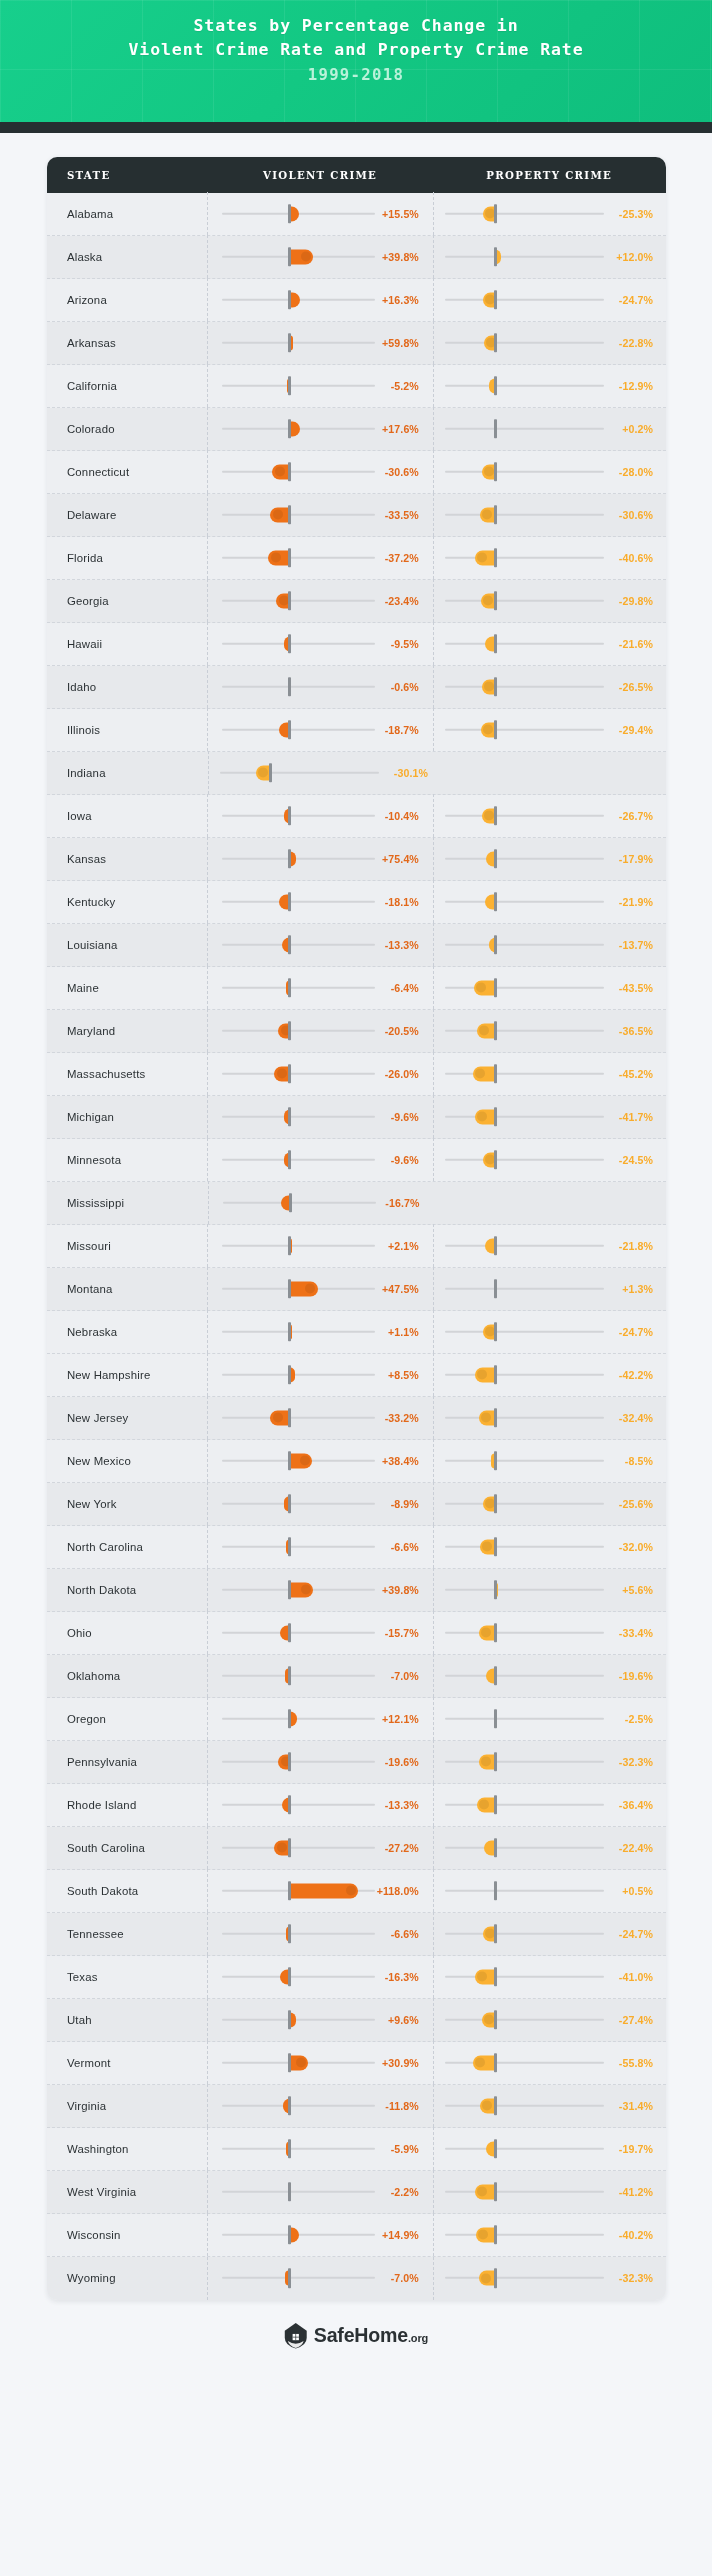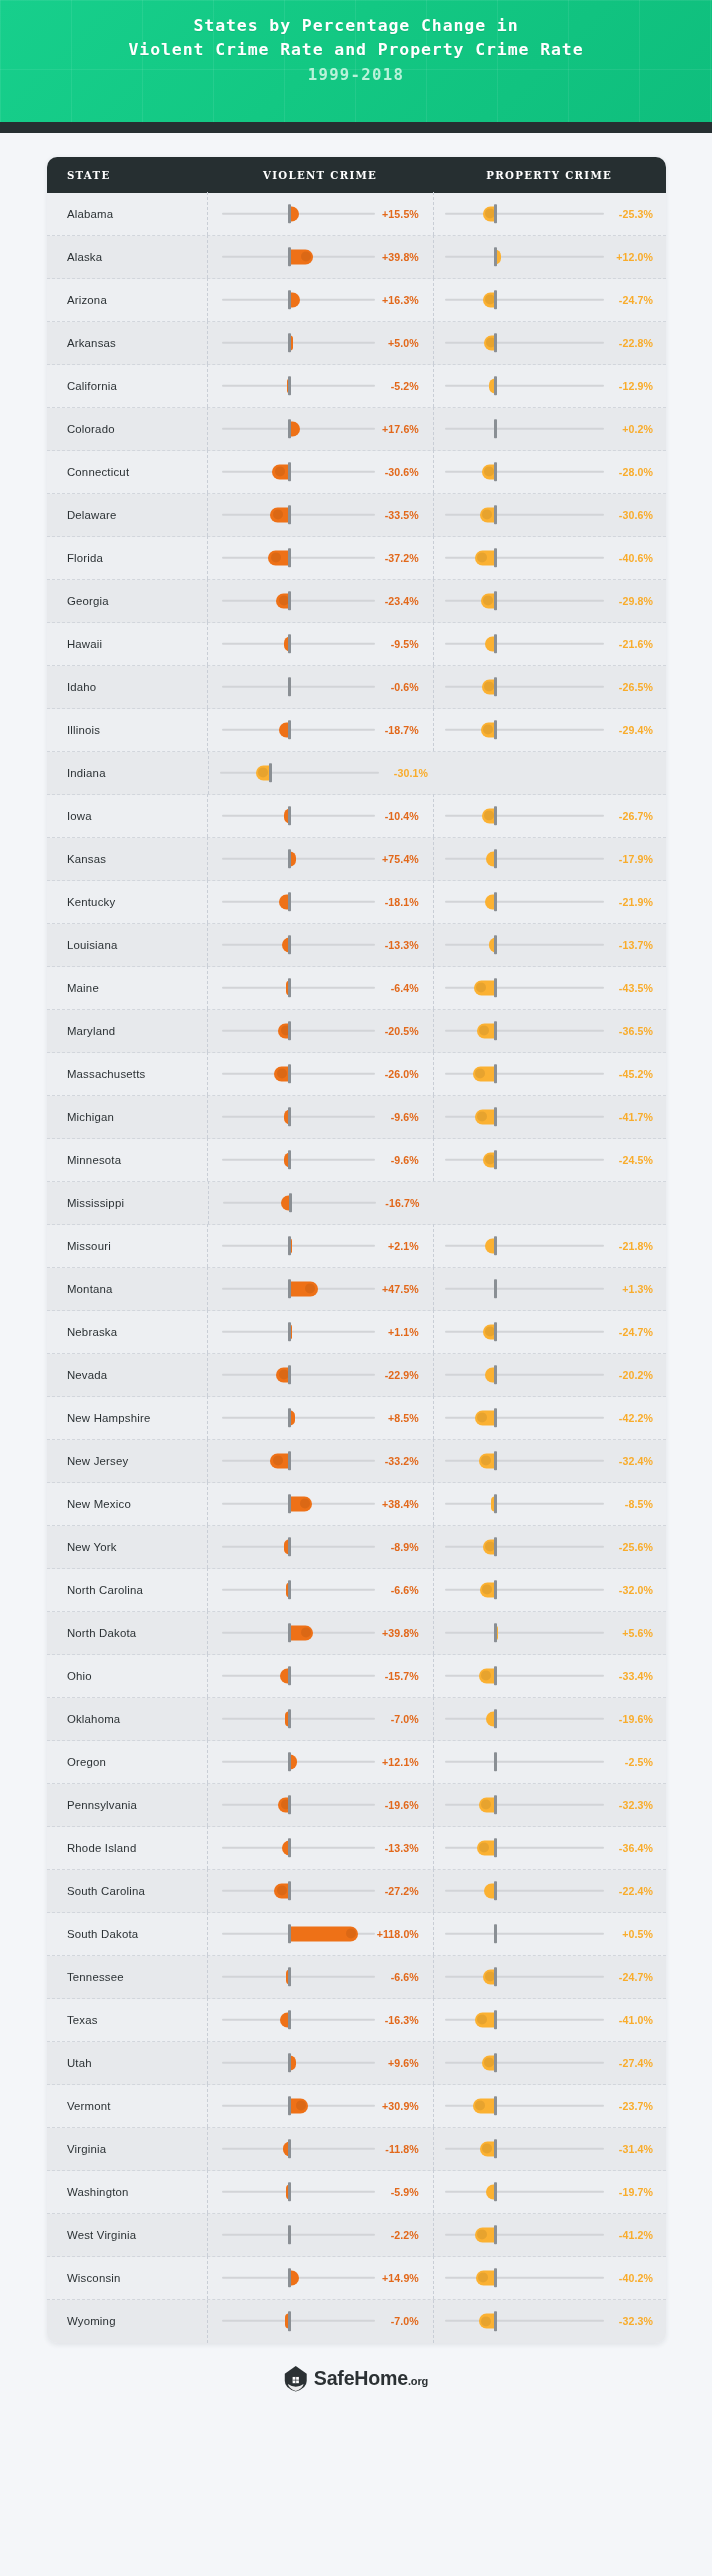--- a/index.html
+++ b/index.html
@@ -259,21 +259,21 @@
             <div class="zero-tick" style="left: 60px;"></div>
             <div class="val val-prop">-24.7%</div>
           </div>
         </div>
         <div class="row even">
           <div class="cell-state">Arkansas</div>
           <div class="cell-metric cell-violent">
             <div class="track" style="left: 14px; width: 153px;"></div>
             <div class="bar bar-violent pos" style="width: 2.9px; left: 82px;"></div>
             <div class="zero-tick" style="left: 80px;"></div>
-            <div class="val val-violent">+5.0%</div>
+            <div class="val val-violent">+59.8%</div>
           </div>
           <div class="cell-metric cell-prop">
             <div class="track" style="left: 11px; width: 159px;"></div>
             <div class="bar bar-prop neg" style="width: 11px; left: 50px;">
               <div class="knob"></div>
             </div>
             <div class="zero-tick" style="left: 60px;"></div>
             <div class="val val-prop">-22.8%</div>
           </div>
         </div>
@@ -645,37 +645,20 @@
           </div>
           <div class="cell-metric cell-prop">
             <div class="track" style="left: 11px; width: 159px;"></div>
             <div class="bar bar-prop neg" style="width: 12px; left: 49px;">
               <div class="knob"></div>
             </div>
             <div class="zero-tick" style="left: 60px;"></div>
             <div class="val val-prop">-24.7%</div>
           </div>
         </div>
-        <div class="row even">
-          <div class="cell-state">Nevada</div>
-          <div class="cell-metric cell-violent">
-            <div class="track" style="left: 14px; width: 153px;"></div>
-            <div class="bar bar-violent neg" style="width: 13.3px; left: 68px;">
-              <div class="knob"></div>
-            </div>
-            <div class="zero-tick" style="left: 80px;"></div>
-            <div class="val val-violent">-22.9%</div>
-          </div>
-          <div class="cell-metric cell-prop">
-            <div class="track" style="left: 11px; width: 159px;"></div>
-            <div class="bar bar-prop neg" style="width: 9.8px; left: 51px;"></div>
-            <div class="zero-tick" style="left: 60px;"></div>
-            <div class="val val-prop">-20.2%</div>
-          </div>
-        </div>
         <div class="row odd">
           <div class="cell-state">New Hampshire</div>
           <div class="cell-metric cell-violent">
             <div class="track" style="left: 14px; width: 153px;"></div>
             <div class="bar bar-violent pos" style="width: 5px; left: 82px;"></div>
             <div class="zero-tick" style="left: 80px;"></div>
             <div class="val val-violent">+8.5%</div>
           </div>
           <div class="cell-metric cell-prop">
             <div class="track" style="left: 11px; width: 159px;"></div>
@@ -950,21 +933,21 @@
             </div>
             <div class="zero-tick" style="left: 80px;"></div>
             <div class="val val-violent">+30.9%</div>
           </div>
           <div class="cell-metric cell-prop">
             <div class="track" style="left: 11px; width: 159px;"></div>
             <div class="bar bar-prop neg" style="width: 22.7px; left: 39px;">
               <div class="knob"></div>
             </div>
             <div class="zero-tick" style="left: 60px;"></div>
-            <div class="val val-prop">-23.7%</div>
+            <div class="val val-prop">-55.8%</div>
           </div>
         </div>
         <div class="row even">
           <div class="cell-state">Virginia</div>
           <div class="cell-metric cell-violent">
             <div class="track" style="left: 14px; width: 153px;"></div>
             <div class="bar bar-violent neg" style="width: 6.8px; left: 75px;"></div>
             <div class="zero-tick" style="left: 80px;"></div>
             <div class="val val-violent">-11.8%</div>
           </div>

